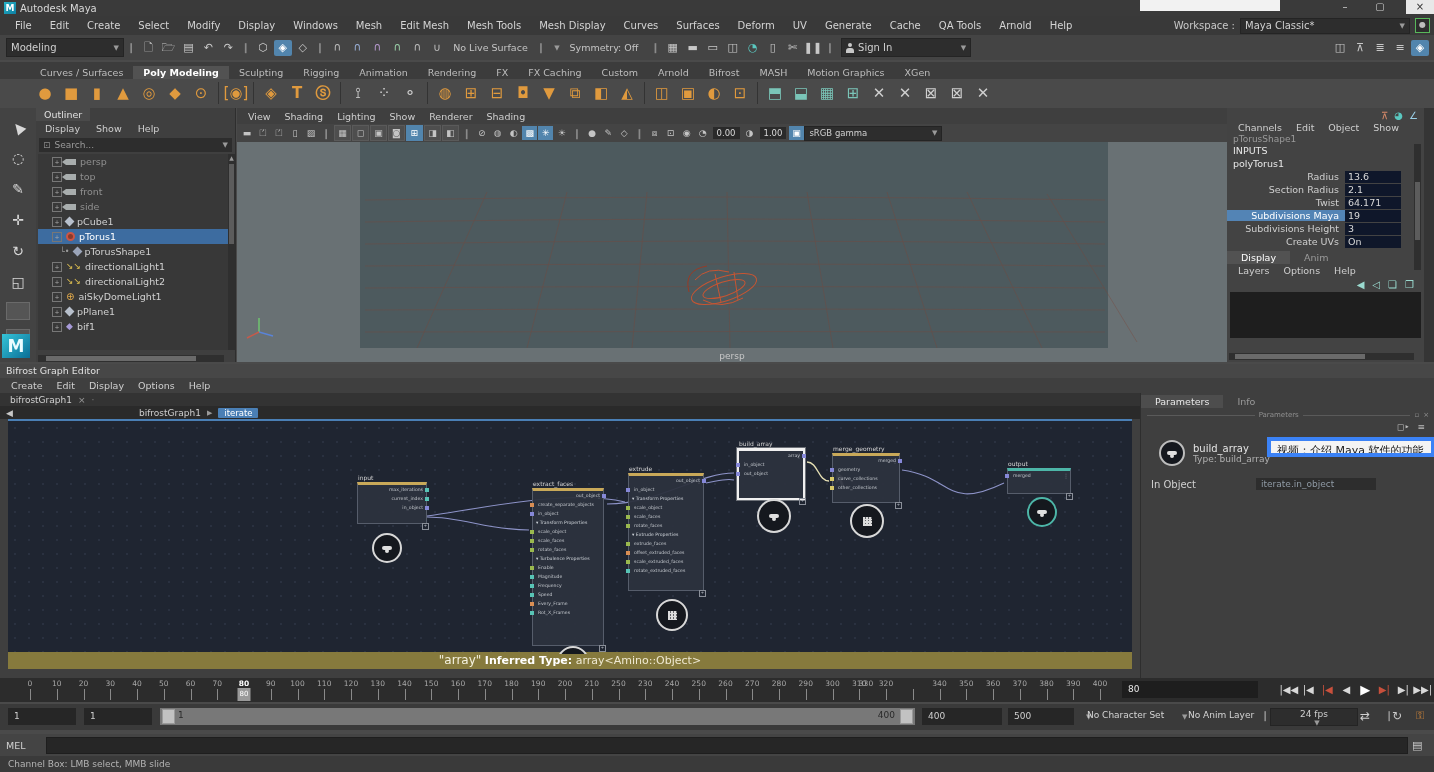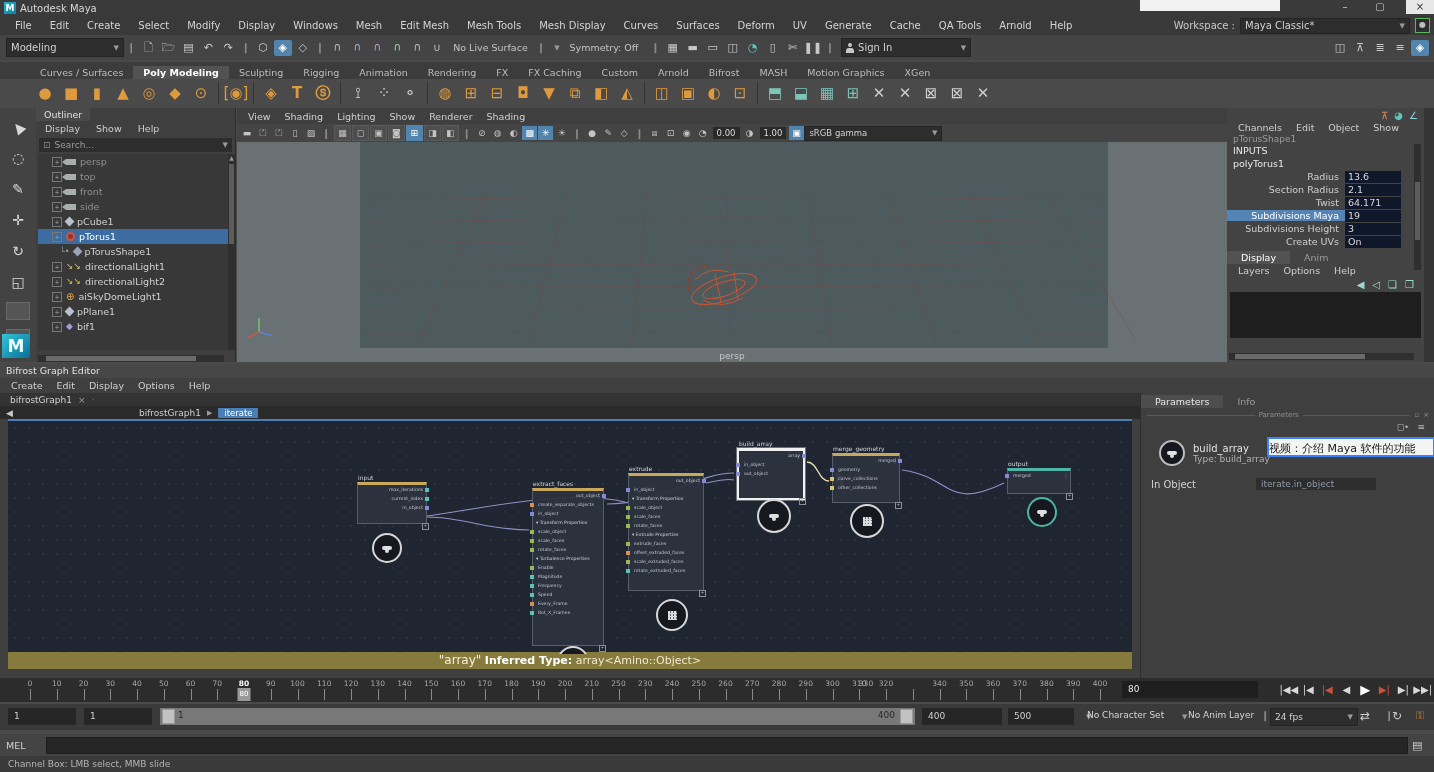--- a/index.html
+++ b/index.html
@@ -128,22 +128,22 @@
   .npill::after{content:"";position:absolute;left:3px;top:3px;width:4px;height:4px;border-radius:50%;background:#e0e0e0;}
   .nqr{width:9px;height:9px;background:
       repeating-linear-gradient(0deg,#dcdcdc 0 1.5px,transparent 1.5px 3px),
       repeating-linear-gradient(90deg,#dcdcdc 0 1.5px,rgba(220,220,220,.4) 1.5px 3px);}
   
   #paramspanel{position:absolute;left:1140px;top:29px;width:294px;height:285px;background:#3f3f3f;border-left:1px solid #2e2e2e;}
   .ptab{padding:1px 14px;font-size:9.5px;color:#9a9a9a;}
   .ptab.active{background:#4d4d4d;color:#e8e8e8;}
   #psep{display:flex;align-items:center;gap:4px;color:#8f8f8f;font-size:7px;padding:3px 6px;}
   #psep .line{flex:1;height:1px;background:#5a5a5a;}
-  #tooltip{position:absolute;left:126px;top:44px;width:168px;height:20px;background:#f4f4f4;border:2px solid #3b82f6;
-     color:#1a1a1a;font-size:11px;line-height:19px;padding-left:0;box-sizing:border-box;white-space:nowrap;overflow:hidden;}
+  #tooltip{position:absolute;left:126px;top:44px;width:168px;height:20px;background:#f4f4f4;border:4px solid #3b82f6;
+     color:#1a1a1a;font-size:11px;line-height:19px;padding-left:6px;box-sizing:border-box;white-space:nowrap;overflow:hidden;}
   .pfield{background:#2d2d2d;color:#8f9aa5;font-size:9px;padding:1px 5px;}
   
   #timeline{left:0;top:678px;width:1434px;height:24px;background:#2c2c2c;}
   .tick-label{position:absolute;top:1px;font-size:7.5px;color:#a8a8a8;transform:translateX(-50%);}
   .tick-mark{position:absolute;top:11px;width:1px;height:11px;background:#8a8a8a;}
   #playhead{position:absolute;top:10px;width:13px;height:13px;background:#9a9a9a;color:#fff;font-size:7px;text-align:center;line-height:13px;transform:translateX(-50%);}
   #cur-frame-field{position:absolute;left:1122px;top:3px;width:136px;height:17px;background:#1e1e1e;color:#e8e8e8;font-size:9px;line-height:17px;padding-left:6px;box-sizing:border-box;}
   #playback{position:absolute;right:2px;top:2px;display:flex;gap:1px;}
   .pb-btn{min-width:18px;height:19px;display:flex;align-items:center;justify-content:center;font-size:10px;color:#d8d8d8;}
   .pb-btn.red{color:#c8503c;}
@@ -914,21 +914,21 @@
     <span class="rlabel" style="right:20px;">400</span>
     <span class="rhandle" style="right:2px;"></span>
   </div>
   <span class="rfield" style="left:922px;width:80px;">400</span>
   <span class="rfield" style="left:1008px;width:66px;">500</span>
   <span class="caret abs" style="left:1080px;top:9px;">▼</span>
   <span class="rtext" style="left:1087px;">No Character Set</span>
   <span class="caret abs" style="left:1176px;top:9px;">▼</span>
   <span class="rtext" style="left:1188px;">No Anim Layer</span>
   <span class="sl-break abs" style="left:1258px;top:6px;">❙</span>
-  <span class="dropdown abs" style="left:1270px;top:4px;width:78px;height:16px;font-size:9px;">
+  <span class="dropdown abs" style="left:1270px;top:4px;width:78px;height:16px;font-size:9px;flex-direction:column;">
     <span>24 fps</span>
         <span class="caret">▼</span>
   </span>
   <span class="abs" style="left:1360px;top:5px;font-size:12px;color:#d0d0d0;">⇄</span>
   <span class="sl-break abs" style="left:1382px;top:6px;">❙</span>
   <span class="abs" style="left:1392px;top:5px;font-size:12px;color:#c8c8c8;">↻</span>
   <span class="abs" style="left:1416px;top:5px;font-size:11px;color:#d88a3a;">⚿</span>
 </div>
 
 <div id="melrow" class="abs">

